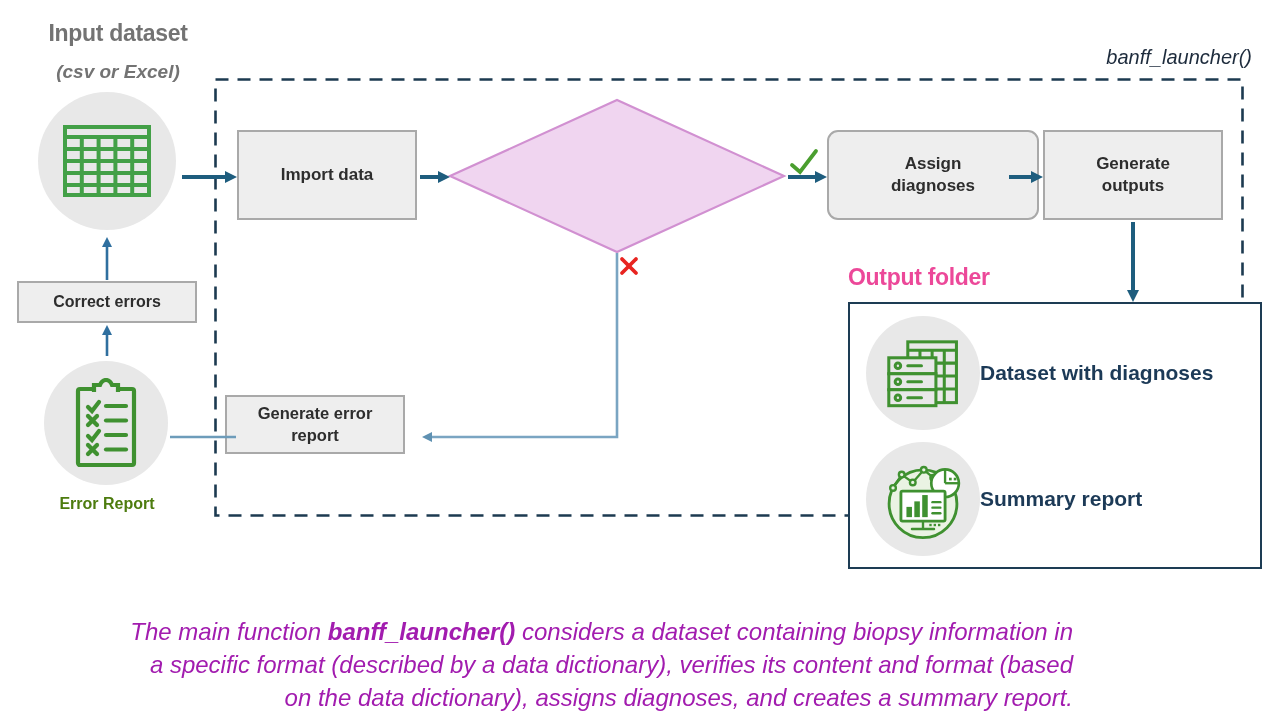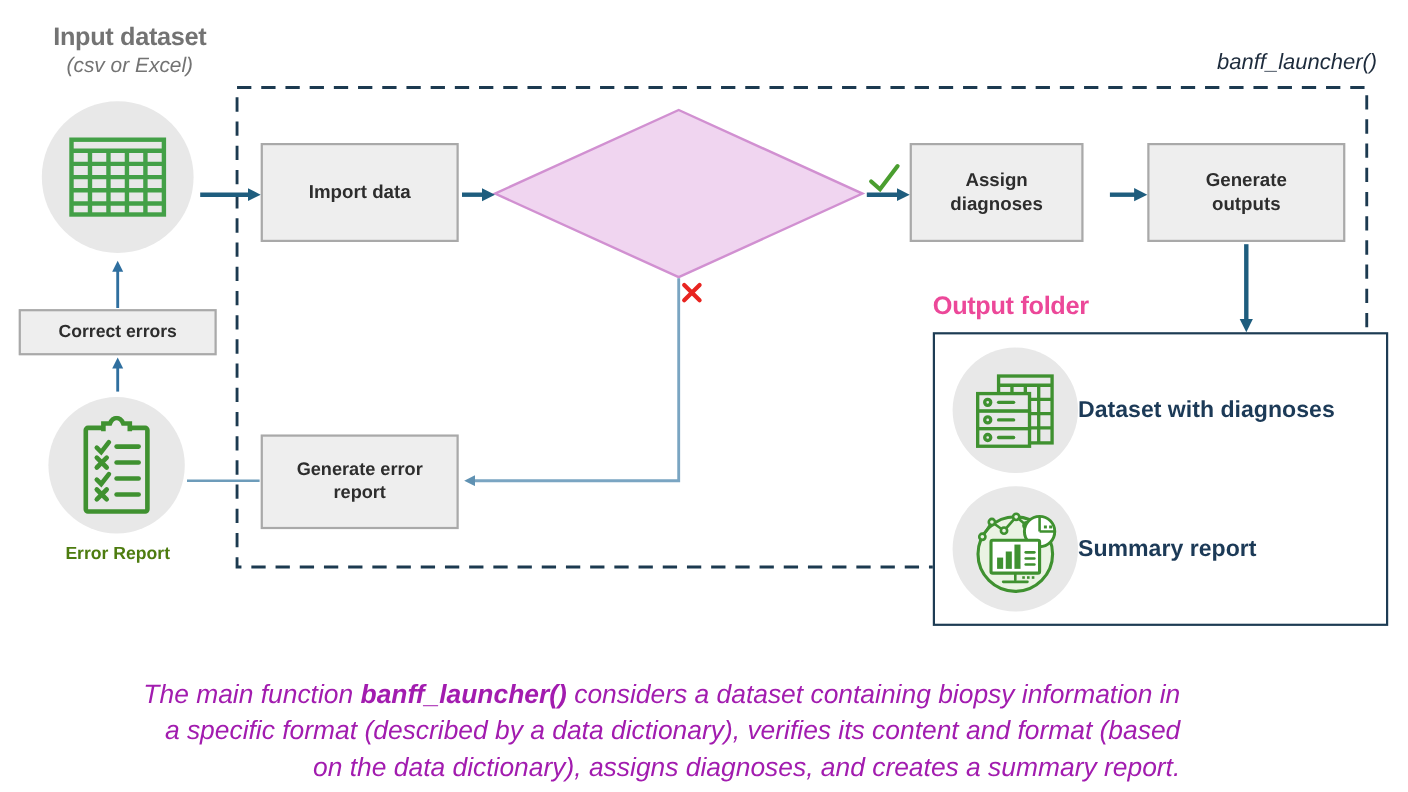--- a/index.html
+++ b/index.html
@@ -4,32 +4,32 @@
 <style>
   html,body{margin:0;padding:0;background:#ffffff;}
   .stage{
     position:relative;width:1280px;height:720px;background:#ffffff;overflow:hidden;
     font-family:"Liberation Sans",sans-serif;
   }
   .layer{position:absolute;left:0;top:0;pointer-events:none;}
   
   .input-title{position:absolute;left:18px;top:20px;width:200px;text-align:center;color:#737373;}
   .input-title .t1{font-size:23px;font-weight:800;letter-spacing:-0.3px;}
-  .input-title .t2{font-size:19px;font-weight:400;font-style:italic;margin-top:2px;}
+  .input-title .t2{font-size:19px;font-weight:700;font-style:italic;margin-top:14px;}
   .flabel{position:absolute;right:28px;top:46px;font-size:20px;font-style:italic;font-weight:500;color:#1d2b3c;}
   
   .pbox{
     position:absolute;background:#eeeeee;border:2px solid #a9a9a9;box-sizing:border-box;
     display:flex;flex-direction:column;align-items:center;justify-content:center;
     font-weight:700;font-size:17px;color:#2d2d2d;text-align:center;line-height:1.3;
   }
   #import-box{left:237px;top:130px;width:180px;height:90px;}
-  #assign-box{left:827px;top:130px;width:158px;height:90px;}
+  #assign-box{left:827px;top:130px;width:212px;height:90px;border-radius:11px;}
   #outputs-box{left:1043px;top:130px;width:180px;height:90px;}
-  #generror-box{left:237px;top:395px;width:180px;height:86px;font-size:16.5px;}
+  #generror-box{left:225px;top:395px;width:180px;height:59px;font-size:16.5px;}
   #correct-box{left:17px;top:281px;width:180px;height:42px;font-size:16px;}
   
   .diamond-text{position:absolute;left:497px;top:141px;width:240px;text-align:center;pointer-events:none;}
   .diamond-text .dt1{font-size:19px;font-weight:800;color:#141414;margin-bottom:3px;}
   .diamond-text .dt2{font-size:14.6px;color:#1c1c1c;line-height:1.42;}
   
   .gcircle{position:absolute;background:#e8e8e8;border-radius:50%;display:flex;align-items:center;justify-content:center;}
   #input-circle{left:38px;top:92px;width:138px;height:138px;}
   #error-circle{left:44px;top:361px;width:124px;height:124px;}
   .error-label{position:absolute;left:17px;top:495px;width:180px;text-align:center;font-size:16px;font-weight:800;color:#4d7c0f;}

